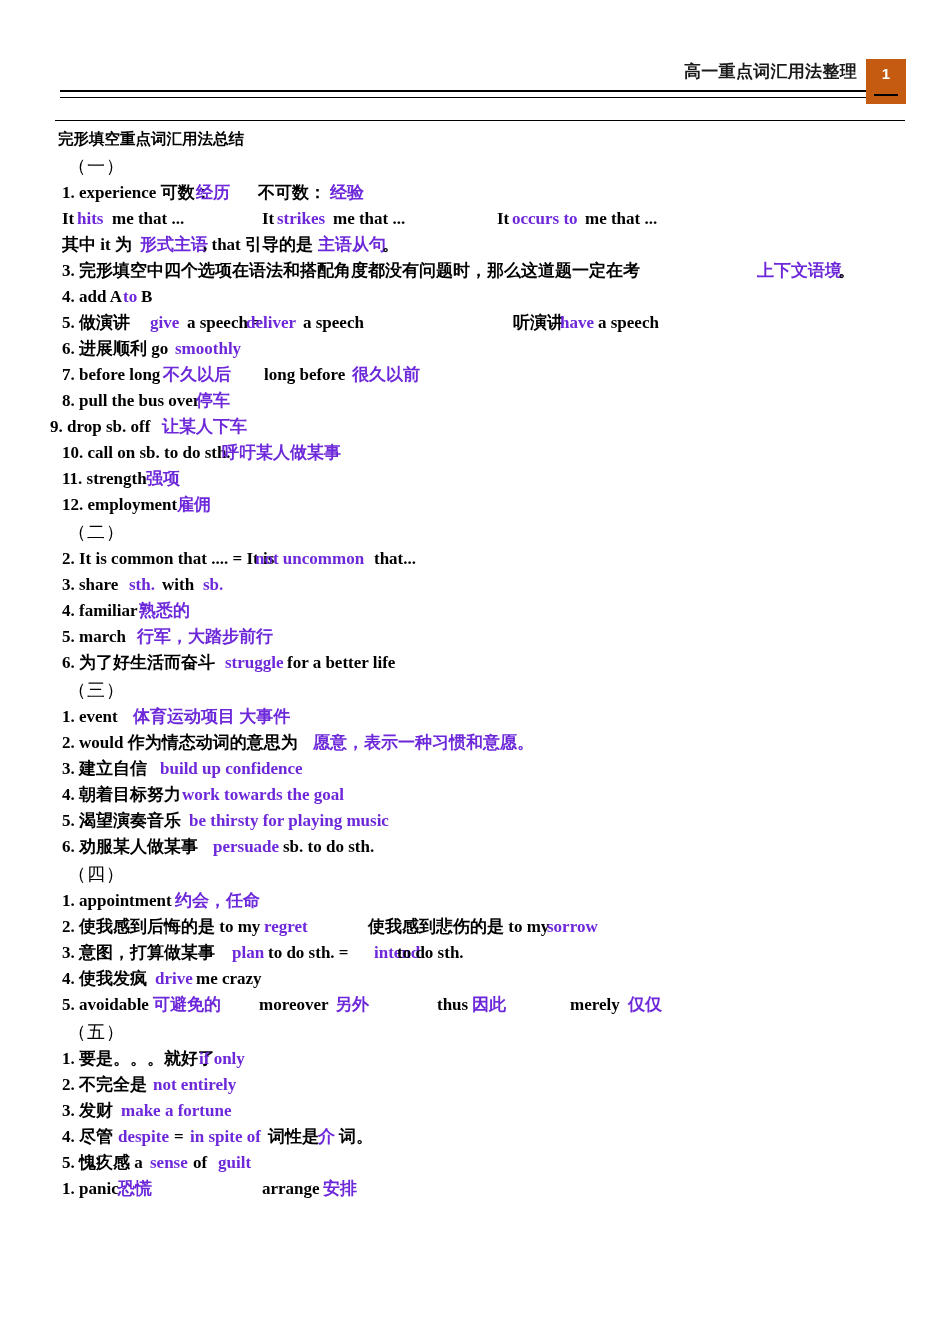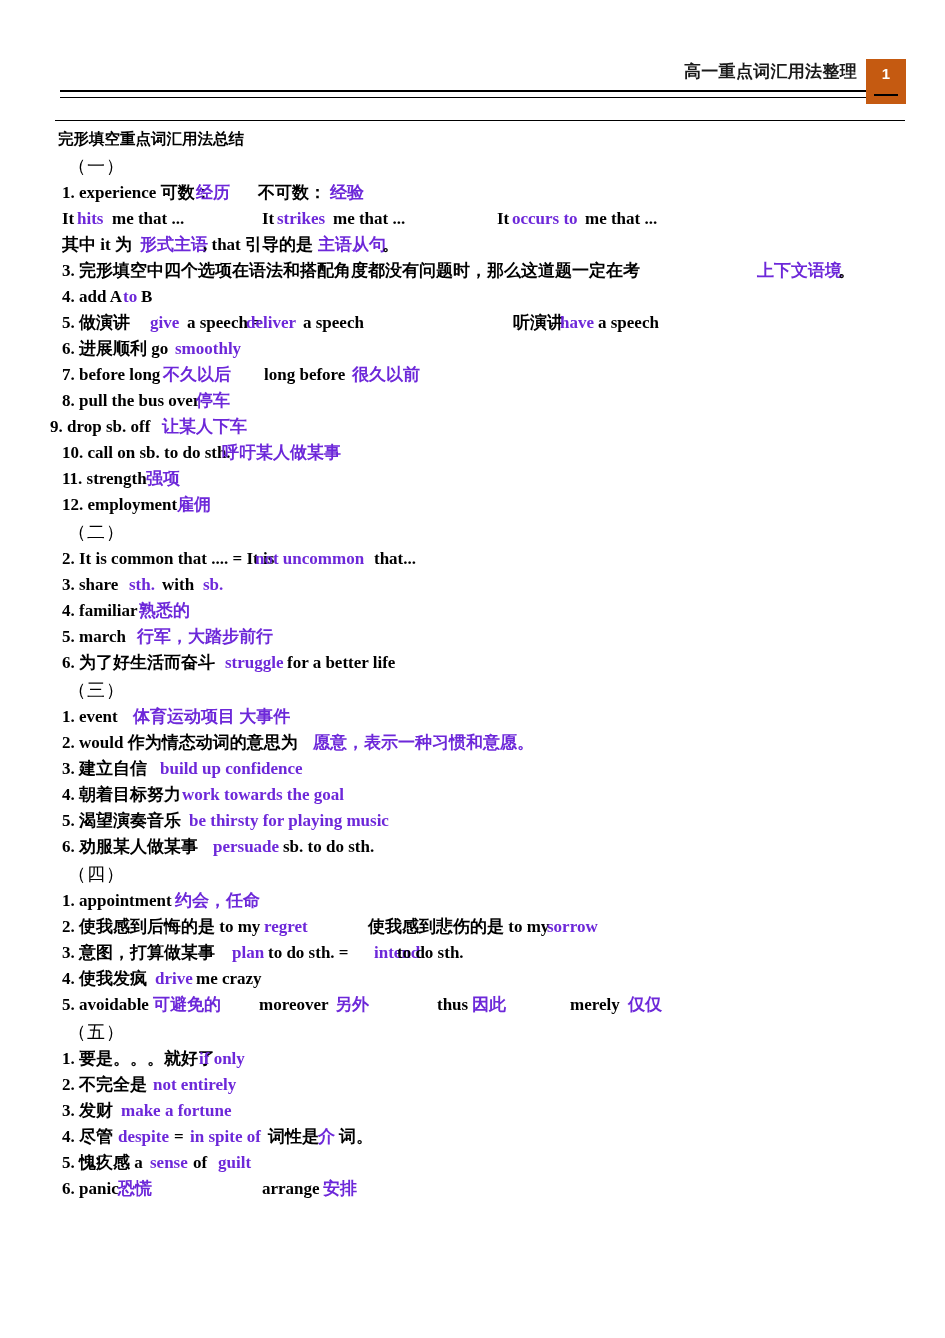--- a/index.html
+++ b/index.html
@@ -322,19 +322,19 @@
         <span class="seg r" style="left: 318px;">介</span>
         <span class="seg k" style="left: 339px;">词。</span>
       </div>
       <div class="line">
         <span class="seg k" style="left: 62px;">5.  愧疚感  a </span>
         <span class="seg r" style="left: 150px;">sense</span>
         <span class="seg k" style="left: 193px;"> of </span>
         <span class="seg r" style="left: 218px;">guilt</span>
       </div>
       <div class="line">
-        <span class="seg k" style="left: 62px;">6. panic </span>
+        <span class="seg k" style="left: 62px;">1. panic </span>
         <span class="seg r" style="left: 118px;">恐慌</span>
         <span class="seg k" style="left: 262px;">arrange  </span>
         <span class="seg r" style="left: 323px;">安排</span>
       </div>
     </div>
 </div>
 
 </body></html>

